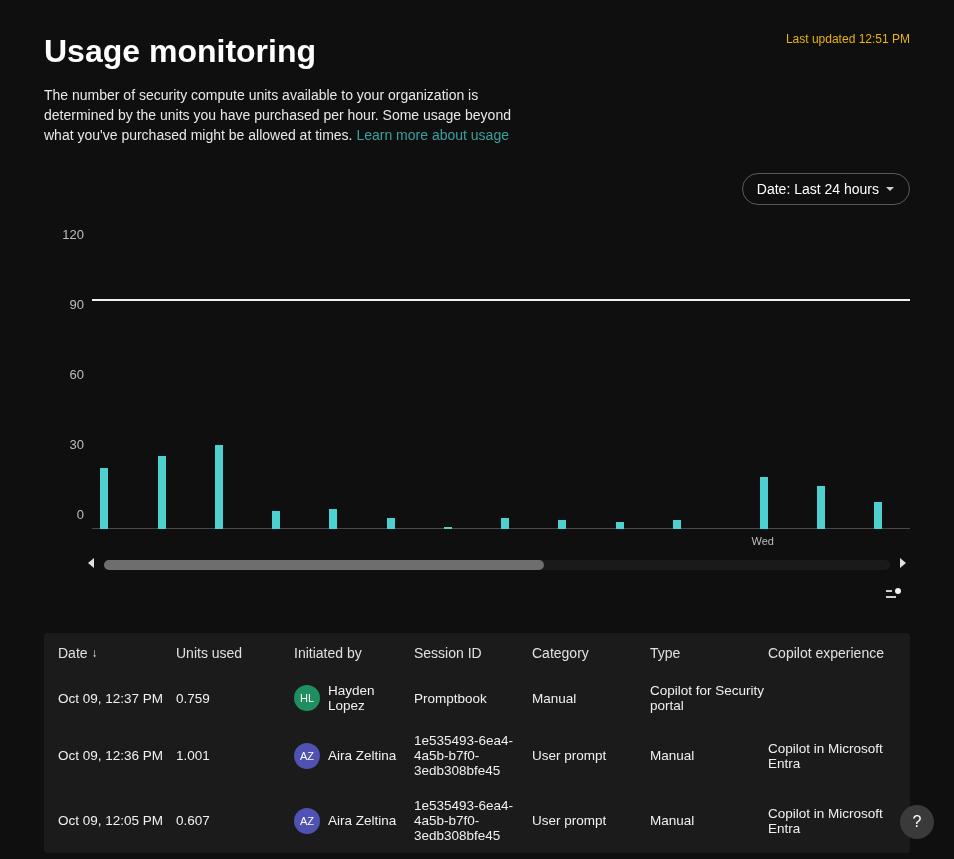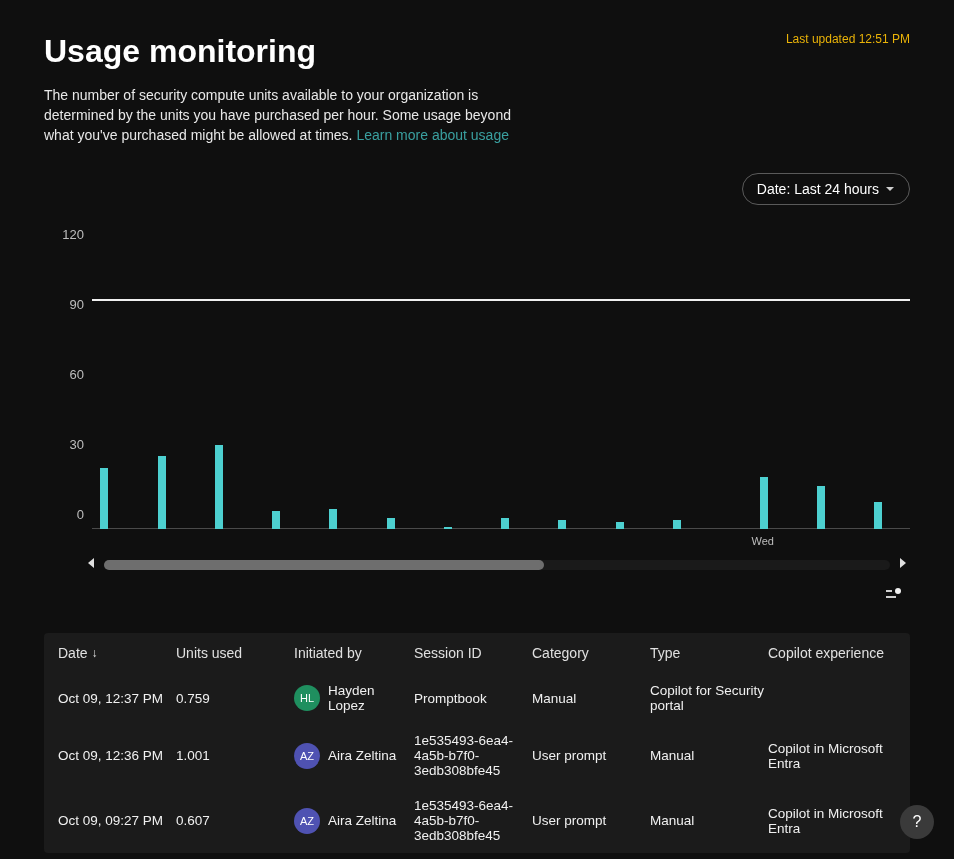--- a/index.html
+++ b/index.html
@@ -153,21 +153,21 @@
             <div class="avatar" style="background: rgb(79, 82, 178);">AZ</div>
             <span>Aira Zeltina</span>
           </div>
           <div class="cell">1e535493-6ea4-4a5b-b7f0-3edb308bfe45</div>
           <div class="cell">User prompt</div>
           <div class="cell">Manual</div>
           <div class="cell">Copilot in Microsoft Entra</div>
           <div class="cell"></div>
         </div>
         <div class="trow">
-          <div class="cell">Oct 09, 09:27 PM</div>
+          <div class="cell">Oct 09, 12:05 PM</div>
           <div class="cell">0.607</div>
           <div class="cell initiated">
             <div class="avatar" style="background: rgb(79, 82, 178);">AZ</div>
             <span>Aira Zeltina</span>
           </div>
           <div class="cell">1e535493-6ea4-4a5b-b7f0-3edb308bfe45</div>
           <div class="cell">User prompt</div>
           <div class="cell">Manual</div>
           <div class="cell">Copilot in Microsoft Entra</div>
           <div class="cell"></div>

